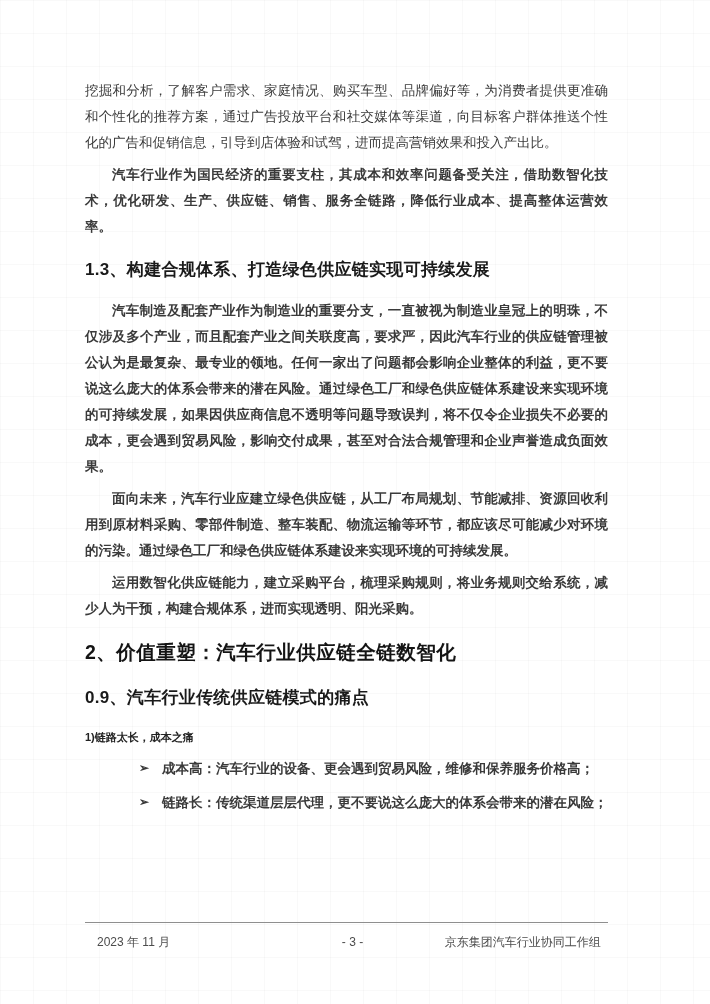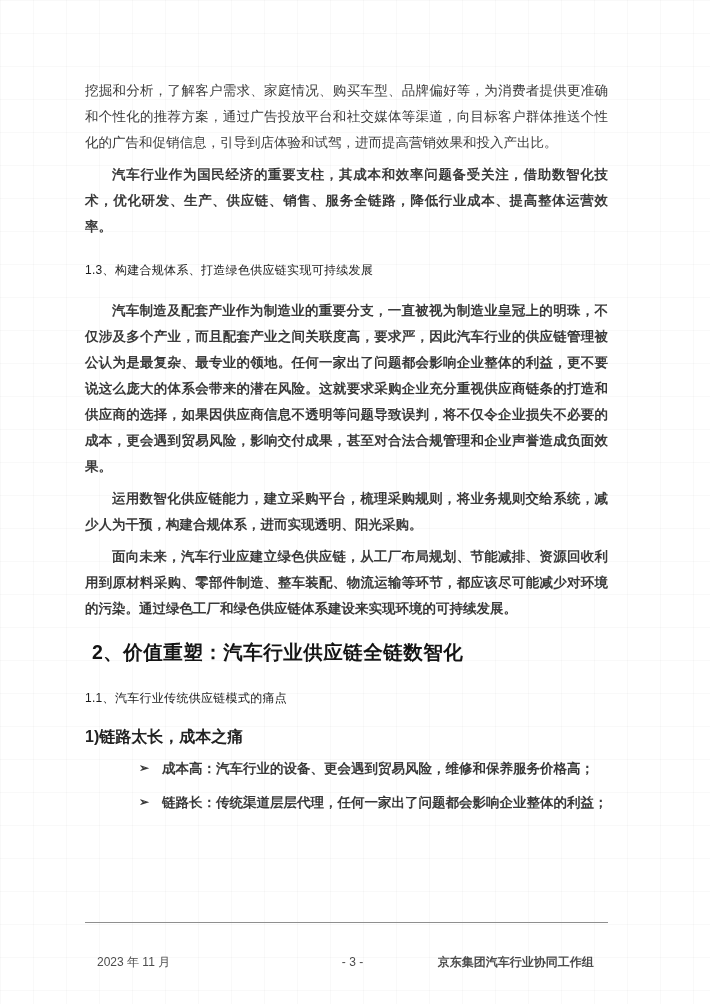--- a/index.html
+++ b/index.html
@@ -34,33 +34,33 @@
     color: #3a3a3a;
     text-align: justify;
     margin: 0 0 6px 0;
   }
   .indent { text-indent: 2em; font-weight: bold; }
   .title-l1 {
     font-size: 19.5px;
     font-weight: 700;
     color: #141414;
     line-height: 32px;
-    margin: 14px 0 10px 7px;
+    margin: 14px 0 10px 0;
     letter-spacing: 0.5px;
   }
   .title-l2 {
-    font-size: 12px;
-    font-weight: 400;
+    font-size: 17px;
+    font-weight: 700;
     color: #1a1a1a;
     line-height: 28px;
     margin: 16px 0 14px 0;
     letter-spacing: 0.3px;
   }
   .title-l3 {
-    font-size: 16px;
+    font-size: 11px;
     font-weight: 700;
     color: #232323;
     line-height: 22px;
     margin: 6px 0 8px 0;
   }
   p.bullet { margin-bottom: 8px; }
   p.bullet .marker {
     display: inline-block;
     margin-right: 13px;
     font-size: 12px;
@@ -72,52 +72,52 @@
     left: 85px;
     top: 922px;
     width: 523px;
     border-top: 1px solid #8f8f8f;
     padding-top: 11px;
     display: flex;
     align-items: baseline;
     font-size: 12px;
     color: #4c4c4c;
   }
-  .footer .left  { flex: 1; text-align: left;  padding-left: 12px; margin-top: 20px; }
+  .footer .left  { flex: 1; text-align: left;  padding-left: 12px; }
   .footer .mid   { flex: 1; text-align: center; }
-  .footer .right { flex: 1; text-align: left; font-weight: bold; }
+  .footer .right { flex: 1; text-align: center; }
 </style>
 </head>
 <body>
 
 <div class="canvas">
   <div class="content">
 
     <p class="body">挖掘和分析，了解客户需求、家庭情况、购买车型、品牌偏好等，为消费者提供更准确和个性化的推荐方案，通过广告投放平台和社交媒体等渠道，向目标客户群体推送个性化的广告和促销信息，引导到店体验和试驾，进而提高营销效果和投入产出比。</p>
 
     <p class="body indent">汽车行业作为国民经济的重要支柱，其成本和效率问题备受关注，借助数智化技术，优化研发、生产、供应链、销售、服务全链路，降低行业成本、提高整体运营效率。</p>
 
     <h2 class="title-l2">1.3、构建合规体系、打造绿色供应链实现可持续发展</h2>
 
-    <p class="body indent">汽车制造及配套产业作为制造业的重要分支，一直被视为制造业皇冠上的明珠，不仅涉及多个产业，而且配套产业之间关联度高，要求严，因此汽车行业的供应链管理被公认为是最复杂、最专业的领地。任何一家出了问题都会影响企业整体的利益，更不要说这么庞大的体系会带来的潜在风险。这就要求采购企业充分重视供应商链条的打造和供应商的选择，如果因供应商信息不透明等问题导致误判，将不仅令企业损失不必要的成本，更会遇到贸易风险，影响交付成果，甚至对合法合规管理和企业声誉造成负面效果。</p>
+    <p class="body indent">汽车制造及配套产业作为制造业的重要分支，一直被视为制造业皇冠上的明珠，不仅涉及多个产业，而且配套产业之间关联度高，要求严，因此汽车行业的供应链管理被公认为是最复杂、最专业的领地。任何一家出了问题都会影响企业整体的利益，更不要说这么庞大的体系会带来的潜在风险。通过绿色工厂和绿色供应链体系建设来实现环境的可持续发展，如果因供应商信息不透明等问题导致误判，将不仅令企业损失不必要的成本，更会遇到贸易风险，影响交付成果，甚至对合法合规管理和企业声誉造成负面效果。</p>
+
+    <p class="body indent">面向未来，汽车行业应建立绿色供应链，从工厂布局规划、节能减排、资源回收利用到原材料采购、零部件制造、整车装配、物流运输等环节，都应该尽可能减少对环境的污染。通过绿色工厂和绿色供应链体系建设来实现环境的可持续发展。</p>
 
     <p class="body indent">运用数智化供应链能力，建立采购平台，梳理采购规则，将业务规则交给系统，减少人为干预，构建合规体系，进而实现透明、阳光采购。</p>
 
-    <p class="body indent">面向未来，汽车行业应建立绿色供应链，从工厂布局规划、节能减排、资源回收利用到原材料采购、零部件制造、整车装配、物流运输等环节，都应该尽可能减少对环境的污染。通过绿色工厂和绿色供应链体系建设来实现环境的可持续发展。</p>
-
     <h1 class="title-l1">2、价值重塑：汽车行业供应链全链数智化</h1>
 
-    <h2 class="title-l2">1.1、汽车行业传统供应链模式的痛点</h2>
+    <h2 class="title-l2">0.9、汽车行业传统供应链模式的痛点</h2>
 
 
     <h3 class="title-l3">1)链路太长，成本之痛</h3>
 
     <p class="body indent bullet"><span class="marker">➢</span><span>成本高：汽车行业的设备、更会遇到贸易风险，维修和保养服务价格高；</span></p>
 
-    <p class="body indent bullet"><span class="marker">➢</span><span>链路长：传统渠道层层代理，任何一家出了问题都会影响企业整体的利益；</span></p>
+    <p class="body indent bullet"><span class="marker">➢</span><span>链路长：传统渠道层层代理，更不要说这么庞大的体系会带来的潜在风险；</span></p>
 
 
   </div>
 
   <div class="footer">
     <span class="left">2023 年 11 月</span>
     <span class="mid">- 3 -</span>
     <span class="right">京东集团汽车行业协同工作组</span>
   </div>
 </div>

